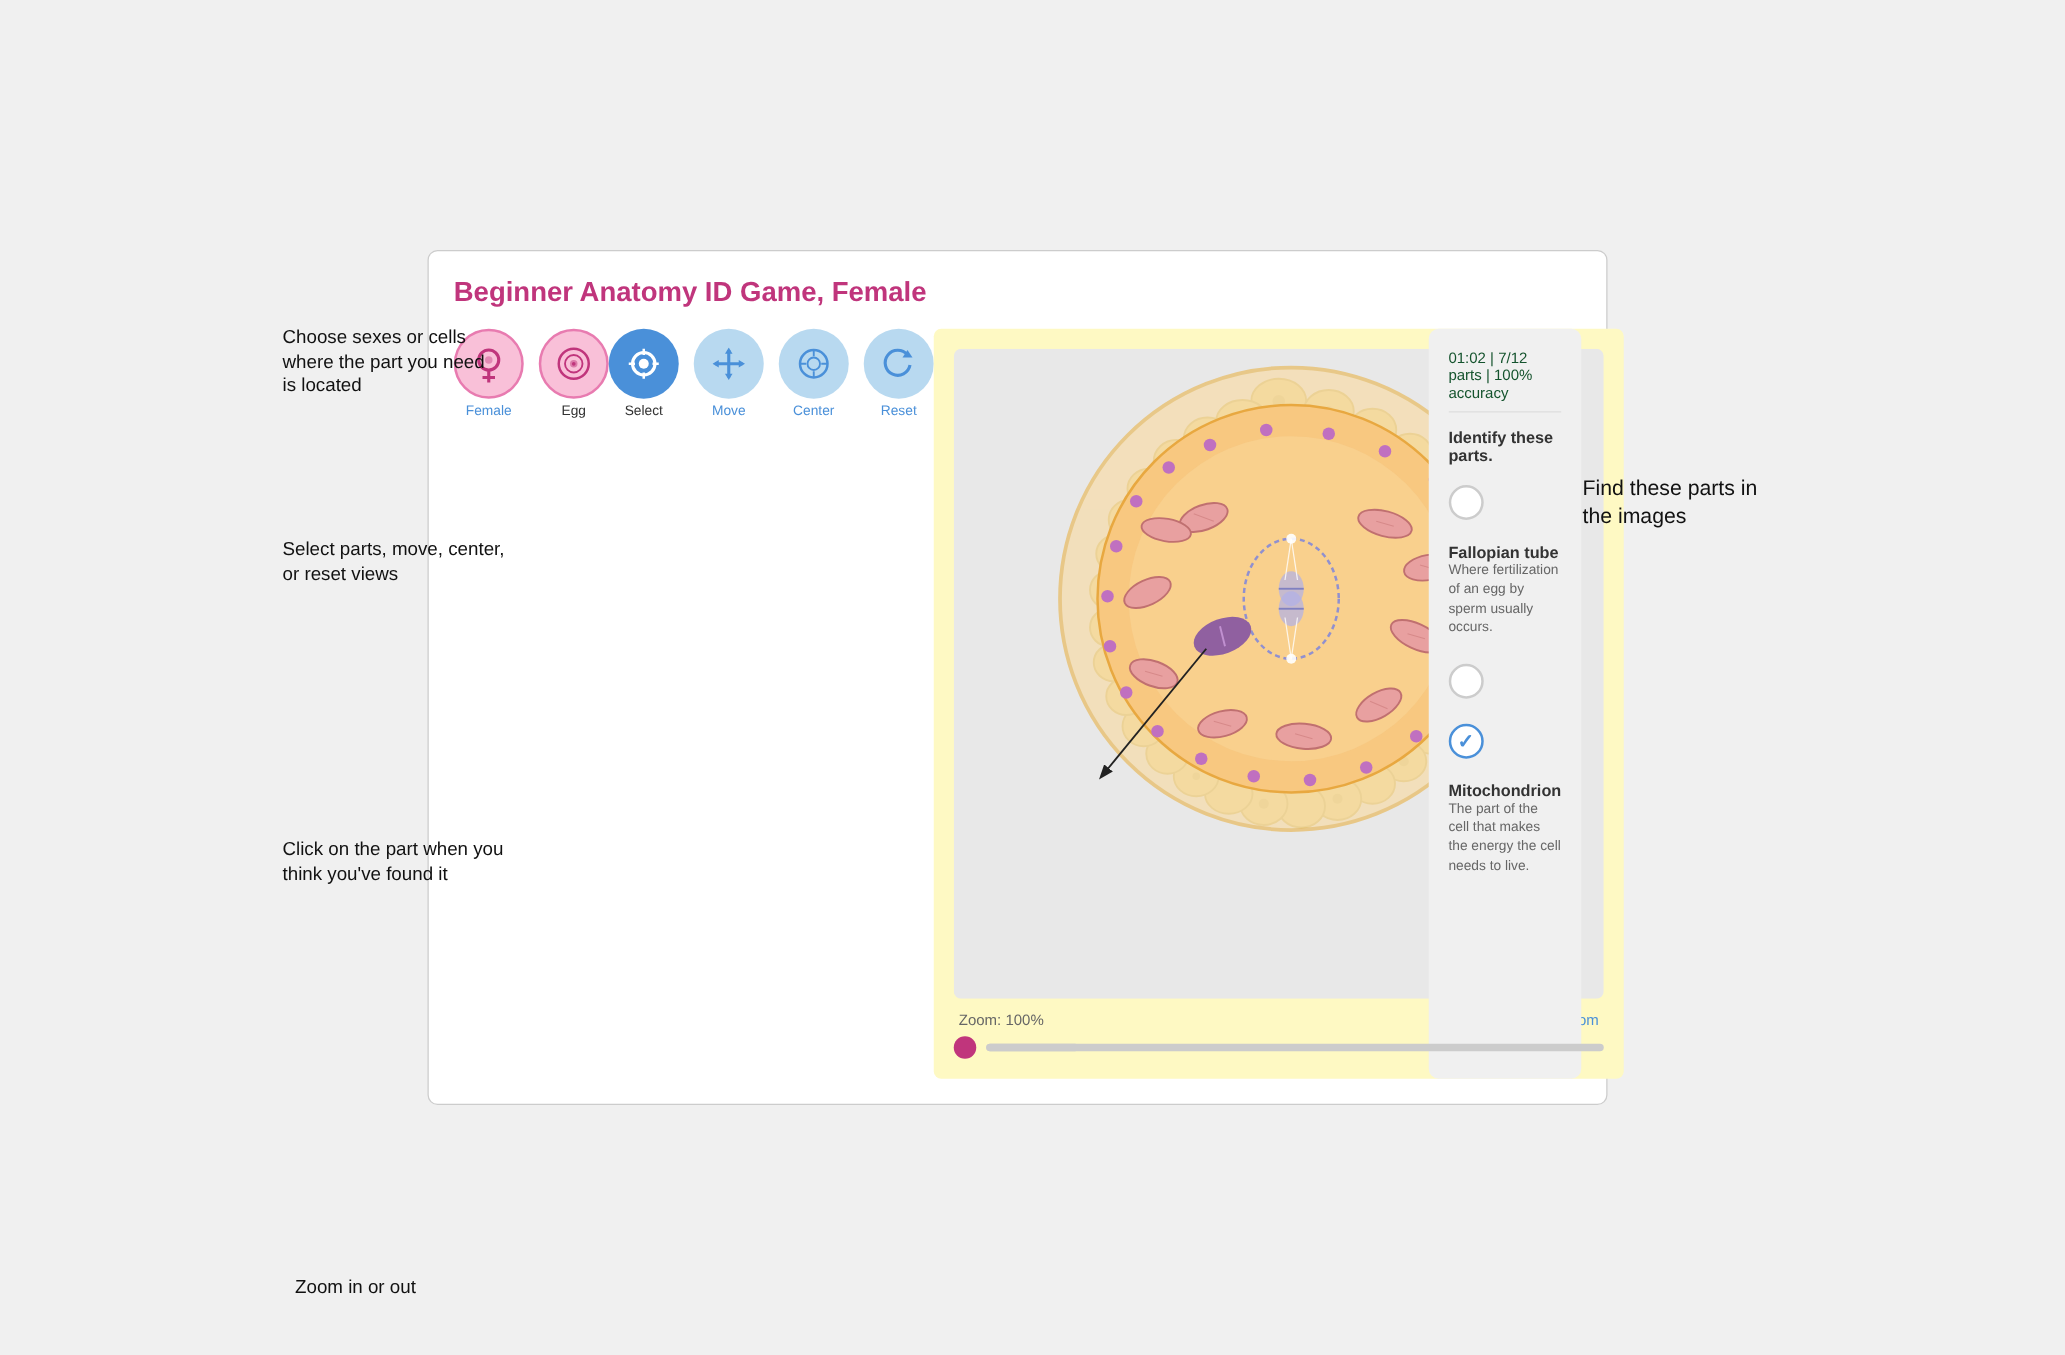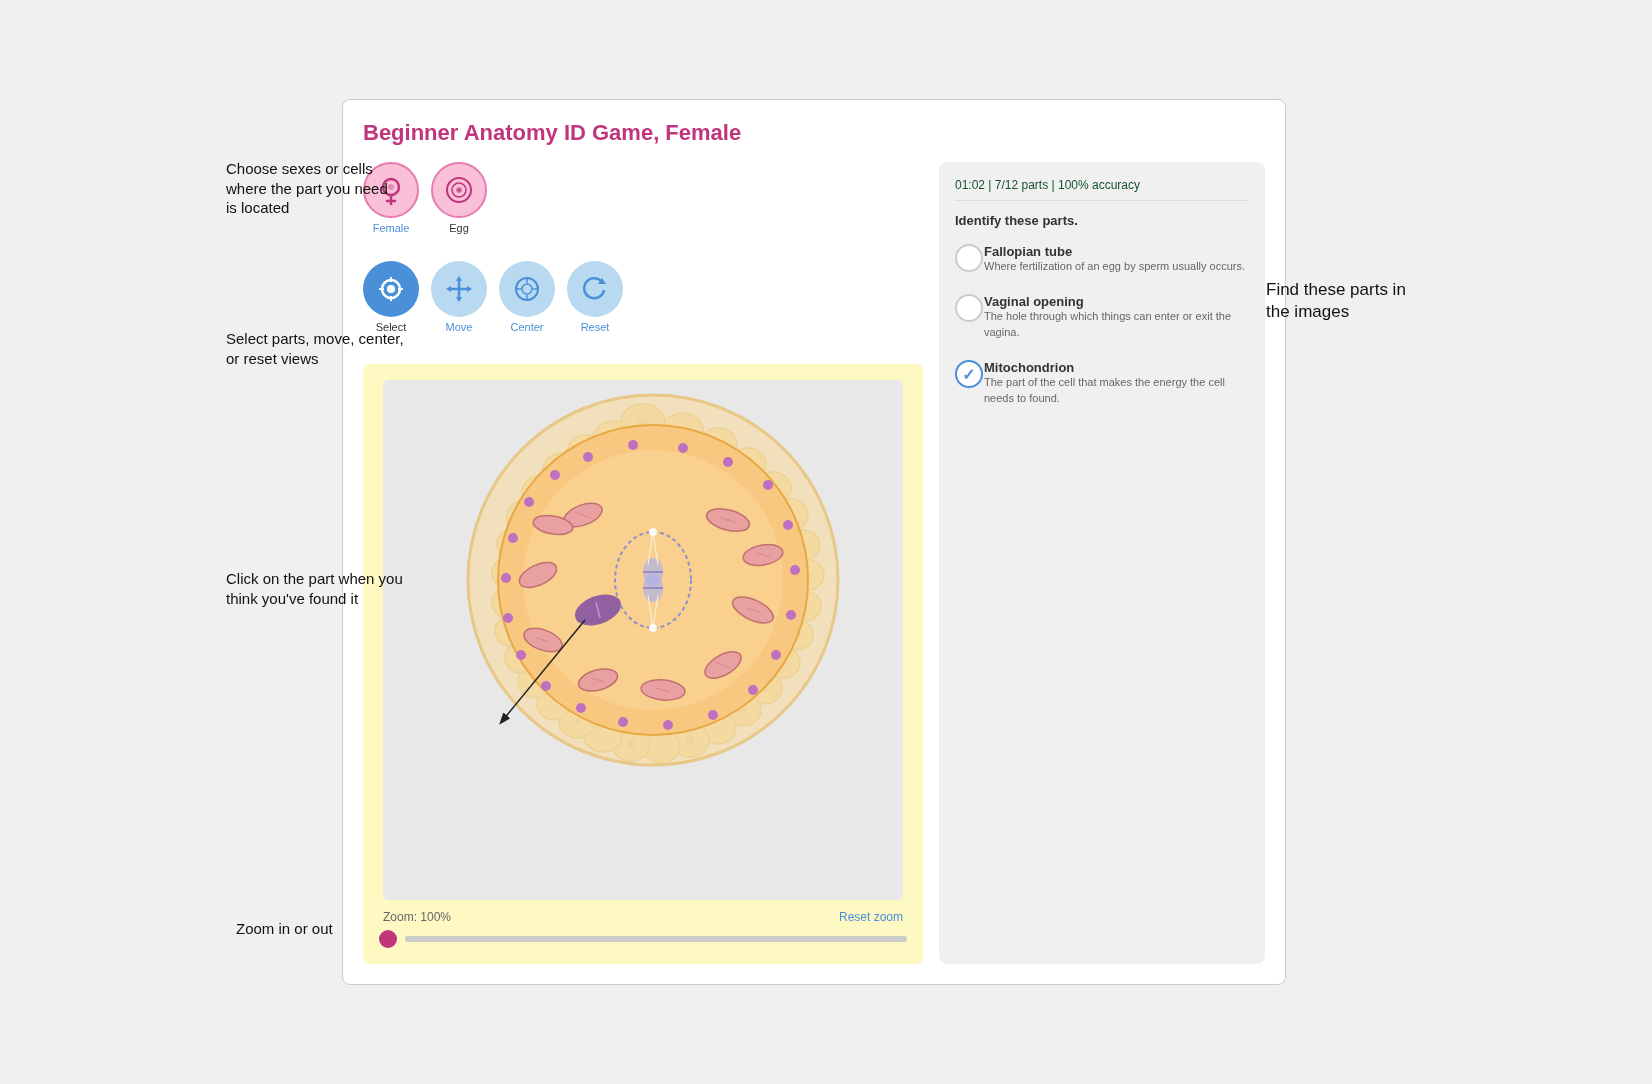--- a/index.html
+++ b/index.html
@@ -29,22 +29,21 @@
       font-size: 22px;
       font-weight: bold;
       margin-bottom: 16px;
     }
     .content-area {
       display: flex;
       gap: 16px;
     }
     .left-panel {
       display: flex;
-      flex-direction: column;
-      gap: 23px;
+      gap: 0;
       min-width: 560px;
     }
     .icon-row {
       display: flex;
       gap: 12px;
       align-items: flex-start;
       margin-bottom: 4px;
     }
     .icon-btn {
       display: flex;
@@ -178,23 +177,24 @@
       border-bottom: 1px solid #ddd;
       padding-bottom: 8px;
     }
     .identify-label {
       font-size: 13px;
       font-weight: bold;
       color: #333;
     }
     .part-item {
       display: flex;
-      gap: 1px;
+      gap: 18px;
       align-items: flex-start;
       padding: 4px 0;
+      flex-direction: column;
     }
     .part-circle {
       width: 28px;
       height: 28px;
       border-radius: 50%;
       border: 2px solid #ccc;
       background: white;
       flex-shrink: 0;
       display: flex;
       align-items: center;
@@ -539,31 +539,27 @@
         <div class="part-item">
           <div class="part-circle"></div>
           <div class="part-text">
             <div class="part-name">Fallopian tube</div>
             <div class="part-desc">Where fertilization of an egg by sperm usually occurs.</div>
           </div>
         </div>
 
         <div class="part-item">
           <div class="part-circle"></div>
-          <div class="part-text">
-            <div class="part-name">Vaginal opening</div>
-            <div class="part-desc">The hole through which things can enter or exit the vagina.</div>
-          </div>
         </div>
 
         <div class="part-item">
           <div class="part-circle checked">
             <span class="checkmark">✓</span>
           </div>
           <div class="part-text">
             <div class="part-name">Mitochondrion</div>
-            <div class="part-desc">The part of the cell that makes the energy the cell needs to found.</div>
+            <div class="part-desc">The part of the cell that makes the energy the cell needs to live.</div>
           </div>
         </div>
       </div>
     </div>
   </div>
 </div>
 
 </body></html>

